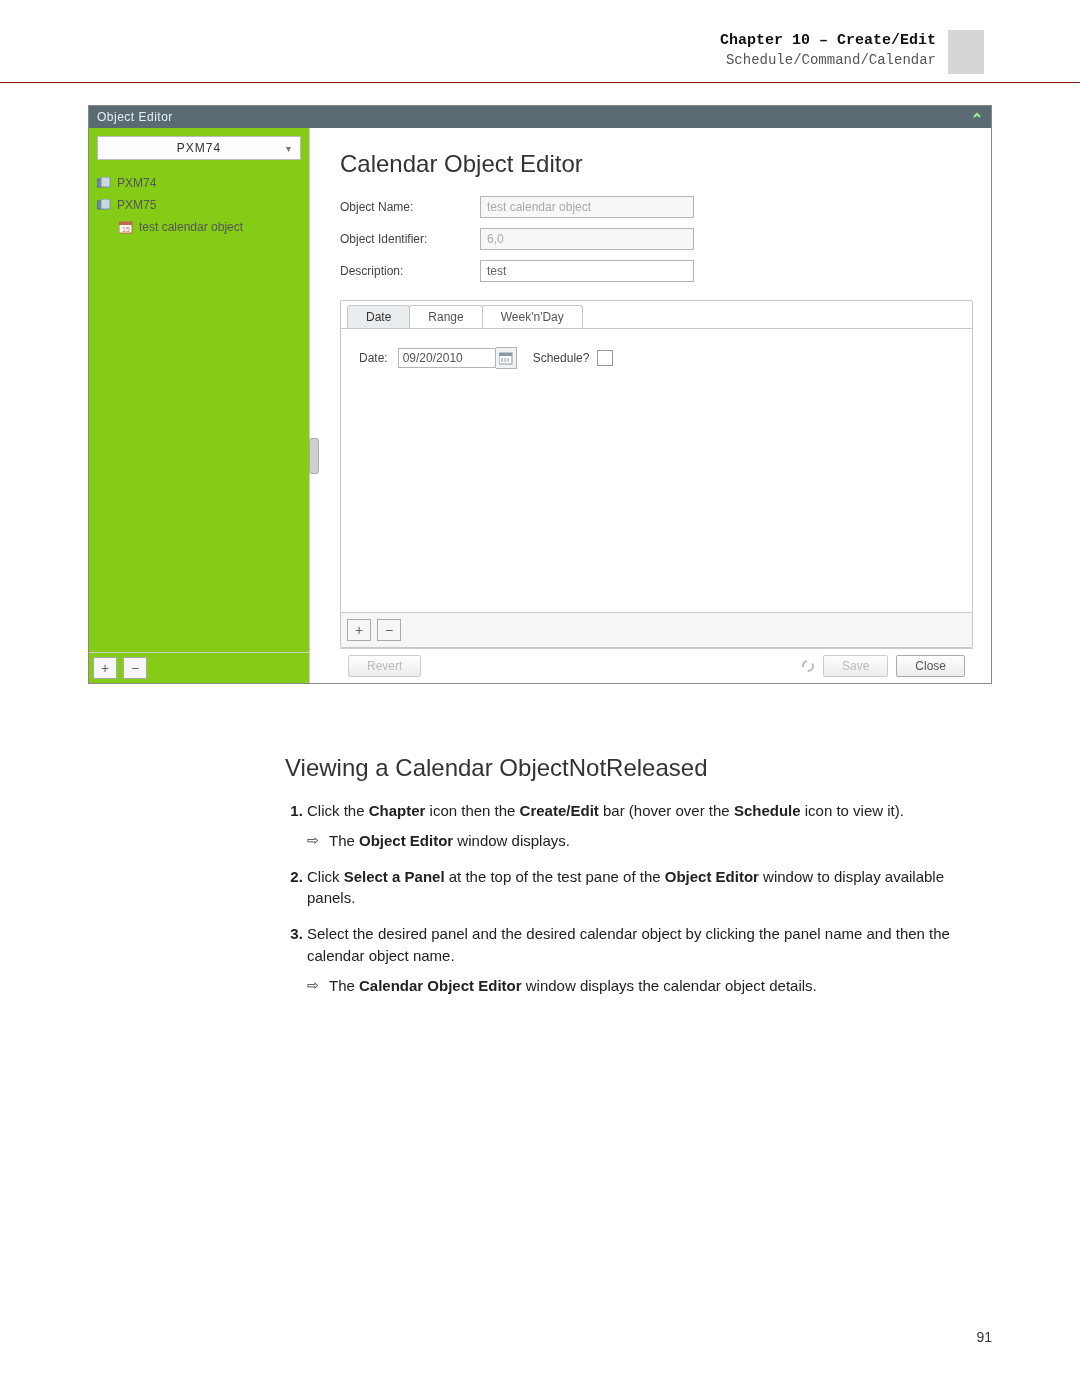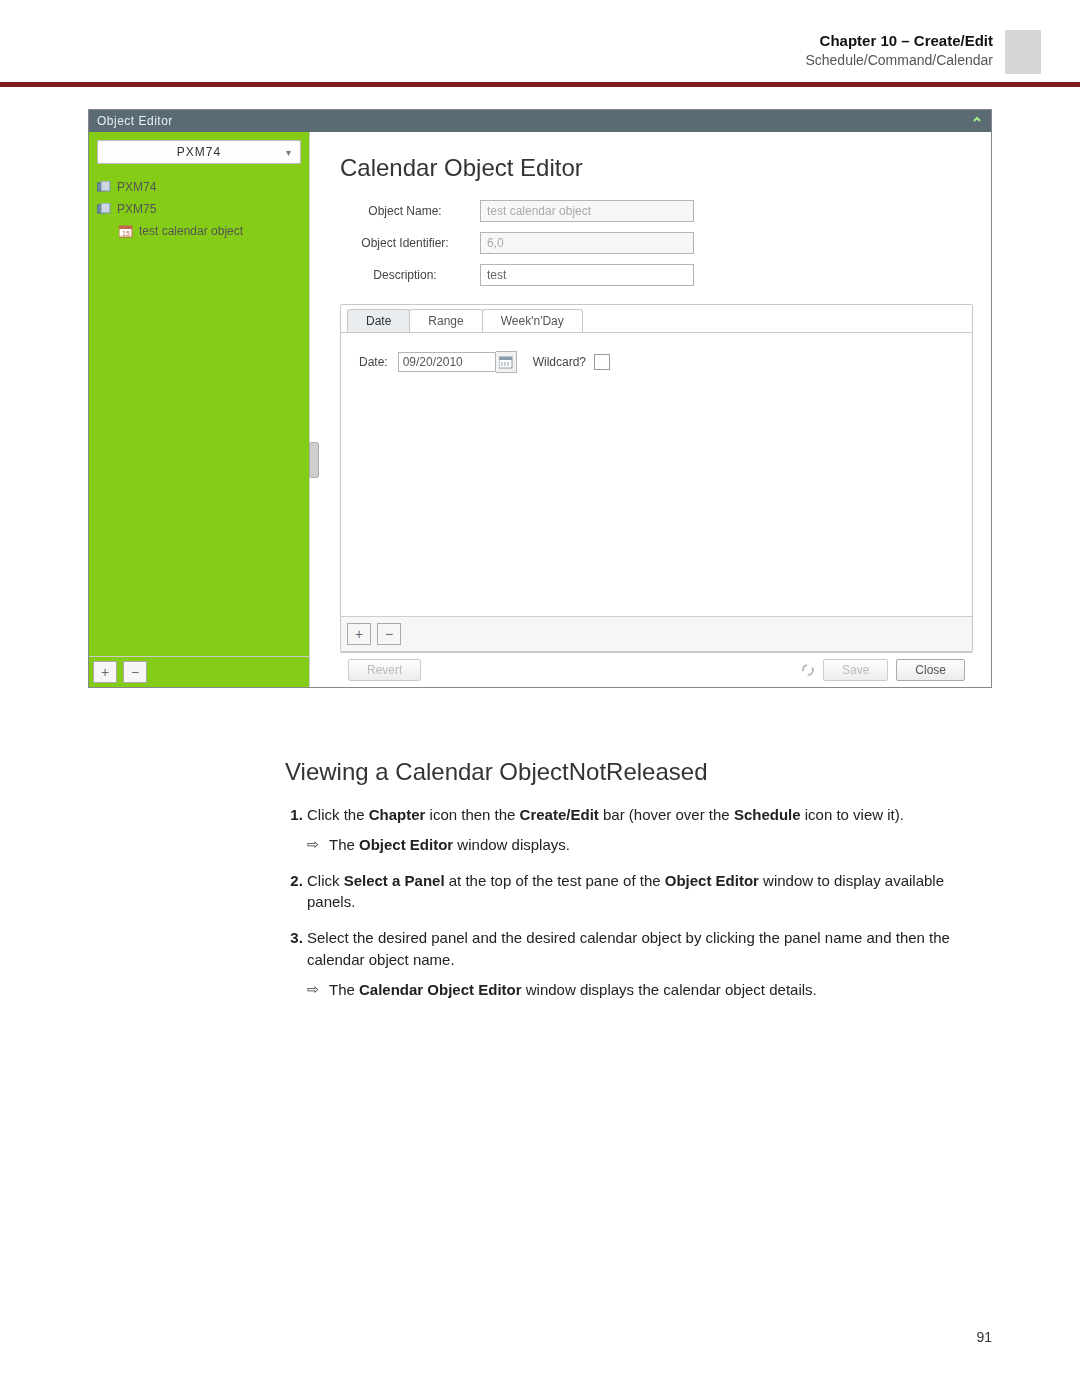--- a/index.html
+++ b/index.html
@@ -12,22 +12,23 @@
   }
   .page {
     width: 1080px;
     min-height: 1397px;
     position: relative;
     padding-bottom: 60px;
     box-sizing: border-box;
   }
   
   .header {
-    padding: 30px 39px 8px 88px;
-    border-bottom: 5px solid #7f1d1d;
+    padding: 30px 96px 8px 88px;
+    border-bottom: 1px solid #7f1d1d;
+    font-family: Liberation Mono, monospace;
   }
   .header-inner {
     display: flex;
     align-items: stretch;
   }
   .header-text {
     margin-left: auto;
     text-align: right;
     font-size: 15px;
     line-height: 1.4;
@@ -155,21 +156,21 @@
     margin: 6px 0 18px 0;
   }
   .form-row {
     display: flex;
     align-items: center;
     margin-bottom: 10px;
     font-size: 12px;
   }
   .form-row .lbl {
     width: 130px;
-    text-align: center;
+    text-align: left;
     padding-right: 10px;
     color: #444;
   }
   .form-row .field {
     border: 1px solid #b4b4b4;
     padding: 3px 6px;
     min-width: 200px;
     background: #fff;
     color: #666;
     font-size: 12px;
@@ -434,21 +435,21 @@
               <span class="date-input">09/20/2010</span>
               <span class="cal-icon-btn">
                 <svg width="14" height="13">
                     <rect x="0" y="1" width="13" height="11" fill="#fff" stroke="#8a9aa6"></rect>
                     <rect x="0" y="1" width="13" height="3" fill="#8a9aa6"></rect>
                     <line x1="3" y1="6" x2="3" y2="10" stroke="#8a9aa6"></line>
                     <line x1="6" y1="6" x2="6" y2="10" stroke="#8a9aa6"></line>
                     <line x1="9" y1="6" x2="9" y2="10" stroke="#8a9aa6"></line>
                   </svg>
               </span>
-              <span class="wc-lbl">Wildcard?</span>
+              <span class="wc-lbl">Schedule?</span>
               <span class="wc-box"></span>
             </div>
             <div class="tab-spacer"></div>
           </div>
           <div class="tab-footer">
             <span class="sq-btn">+</span>
             <span class="sq-btn">−</span>
           </div>
         </div>
 

